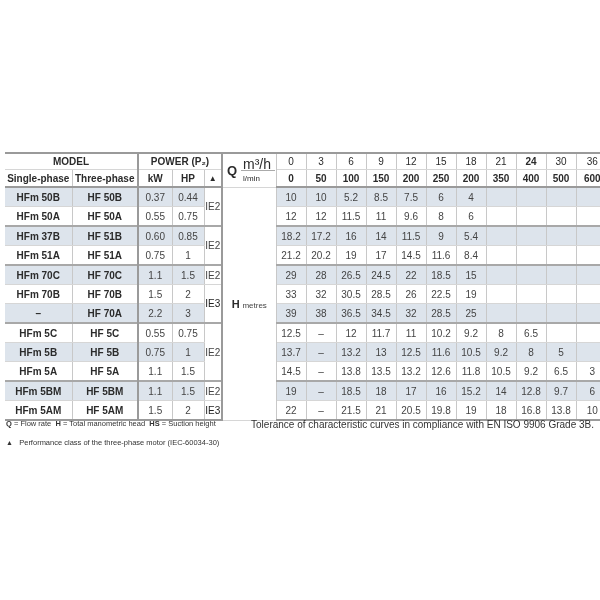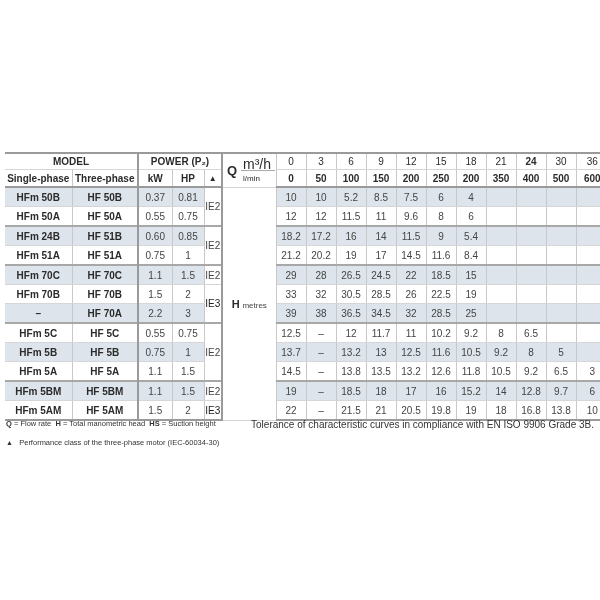--- a/index.html
+++ b/index.html
@@ -91,21 +91,21 @@
       <th>400</th>
       <th>500</th>
       <th style="border-right:none">600</th>
     </tr>
   </thead>
   <tbody id="tbody">
       <tr class="shade">
         <td class="model c">HFm 50B</td>
         <td class="model c sep-right">HF 50B</td>
         <td class="num c">0.37</td>
-        <td class="num c">0.81</td>
+        <td class="num c">0.44</td>
         <td rowspan="2" class="ie sep-right">IE2</td>
         <td rowspan="12" class="hcell"><span class="H">H</span> <span class="metres">metres</span></td>
         <td class="num c">10</td>
         <td class="num c">10</td>
         <td class="num c">5.2</td>
         <td class="num c">8.5</td>
         <td class="num c">7.5</td>
         <td class="num c">6</td>
         <td class="num c">4</td>
         <td class="num c"></td>
@@ -124,21 +124,21 @@
         <td class="num c">11</td>
         <td class="num c">9.6</td>
         <td class="num c">8</td>
         <td class="num c">6</td>
         <td class="num c"></td>
         <td class="num c"></td>
         <td class="num c"></td>
         <td class="num c" style="border-right:none"></td>
       </tr>
       <tr class="shade group-start">
-        <td class="model c">HFm 24B</td>
+        <td class="model c">HFm 37B</td>
         <td class="model c sep-right">HF 51B</td>
         <td class="num c">0.60</td>
         <td class="num c">0.85</td>
         <td rowspan="2" class="ie sep-right">IE2</td>
         <td class="num c">18.2</td>
         <td class="num c">17.2</td>
         <td class="num c">16</td>
         <td class="num c">14</td>
         <td class="num c">11.5</td>
         <td class="num c">9</td>

